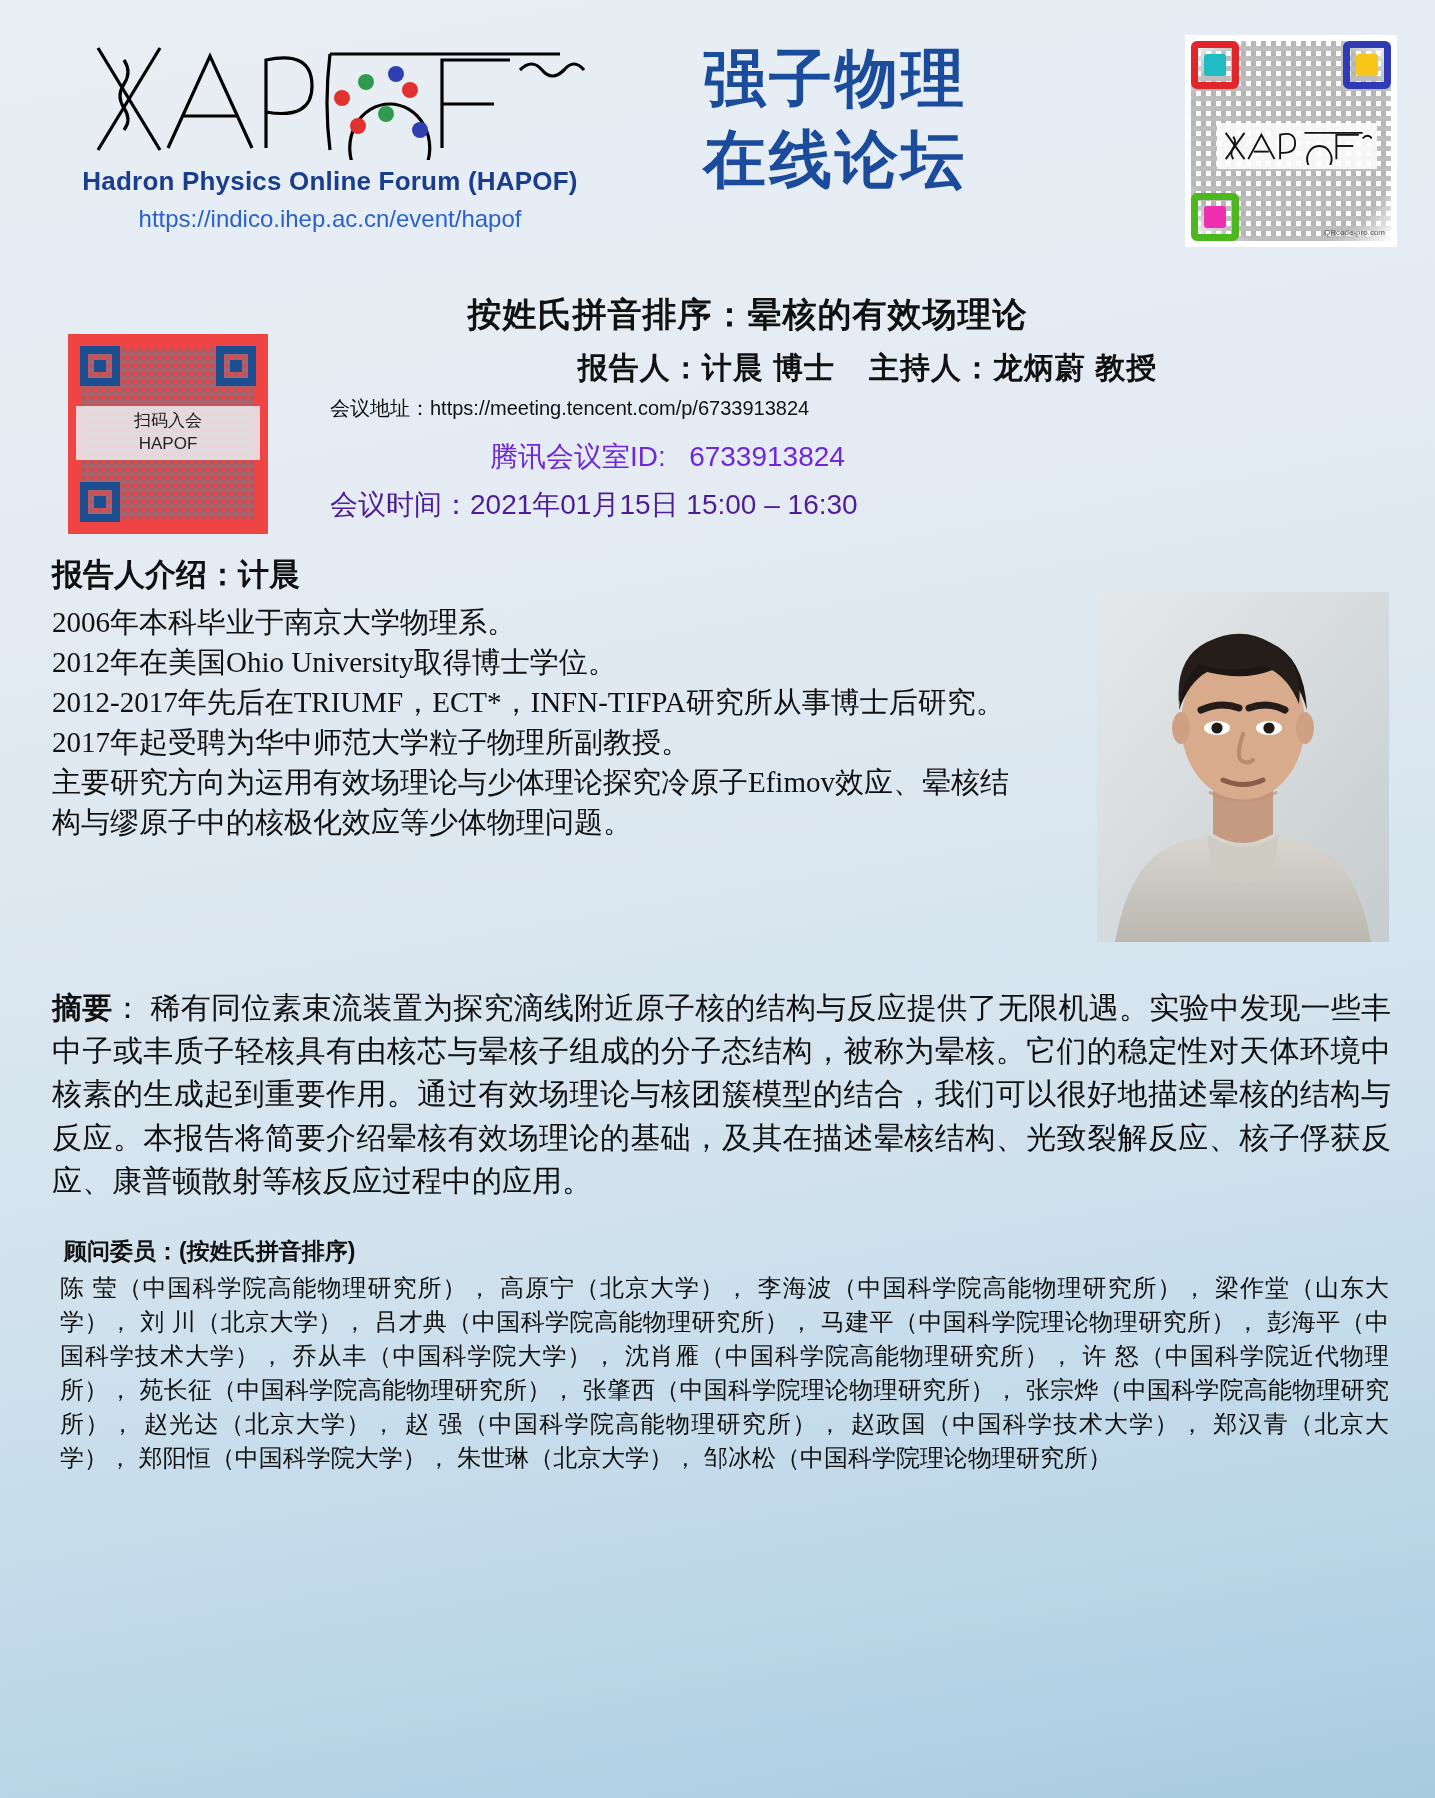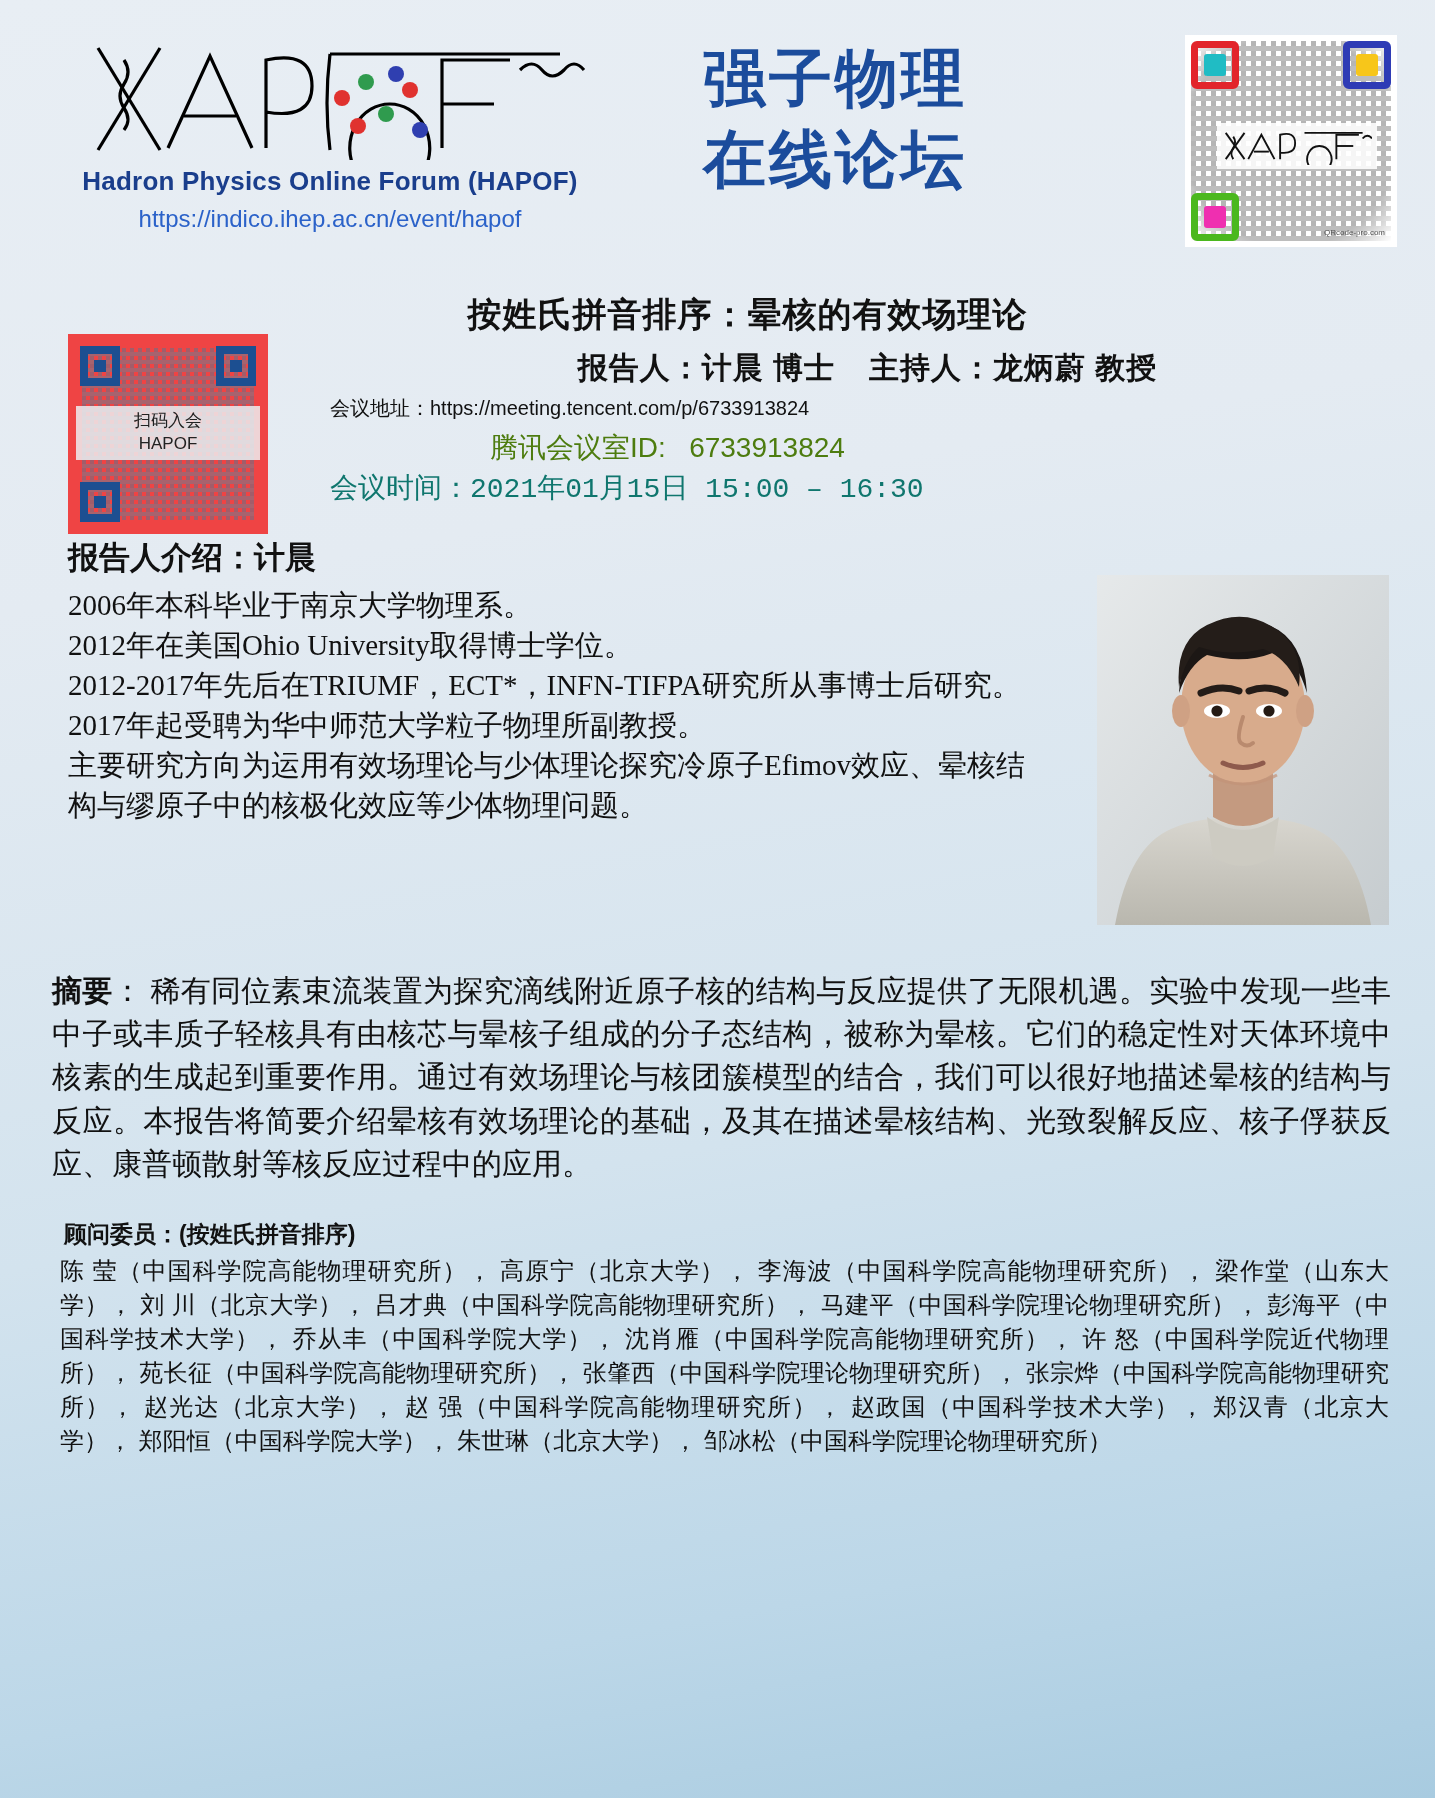--- a/index.html
+++ b/index.html
@@ -156,36 +156,35 @@
     margin-bottom: 6px;
   }
   .line-speaker .gap { display:inline-block; width: 34px; }
   .line-addr {
     font-size: 20px;
     color: #111;
     white-space: nowrap;
   }
   .line-id {
     font-size: 28px;
-    color: #4d7c0f;
+    color: #6d28d9;
     margin-left: 160px;
-    margin-top: 7px;
+    margin-top: 16px;
   }
   .line-time {
     font-size: 28px;
-    color: #0f766e;
-    margin-top: 2px;
-    font-family: Liberation Mono, monospace;
+    color: #4c1d95;
+    margin-top: 10px;
   }
 
   
   .bio {
     position: relative;
     margin: 30px 0 0 0;
-    padding: 0 40px 0 68px;
+    padding: 0 40px 0 52px;
     min-height: 390px;
   }
   .bio h2 {
     margin: 0 0 6px 0;
     font-family: "Liberation Serif", serif;
     font-size: 31px;
     font-weight: bold;
     color: #111;
   }
   .bio p {

